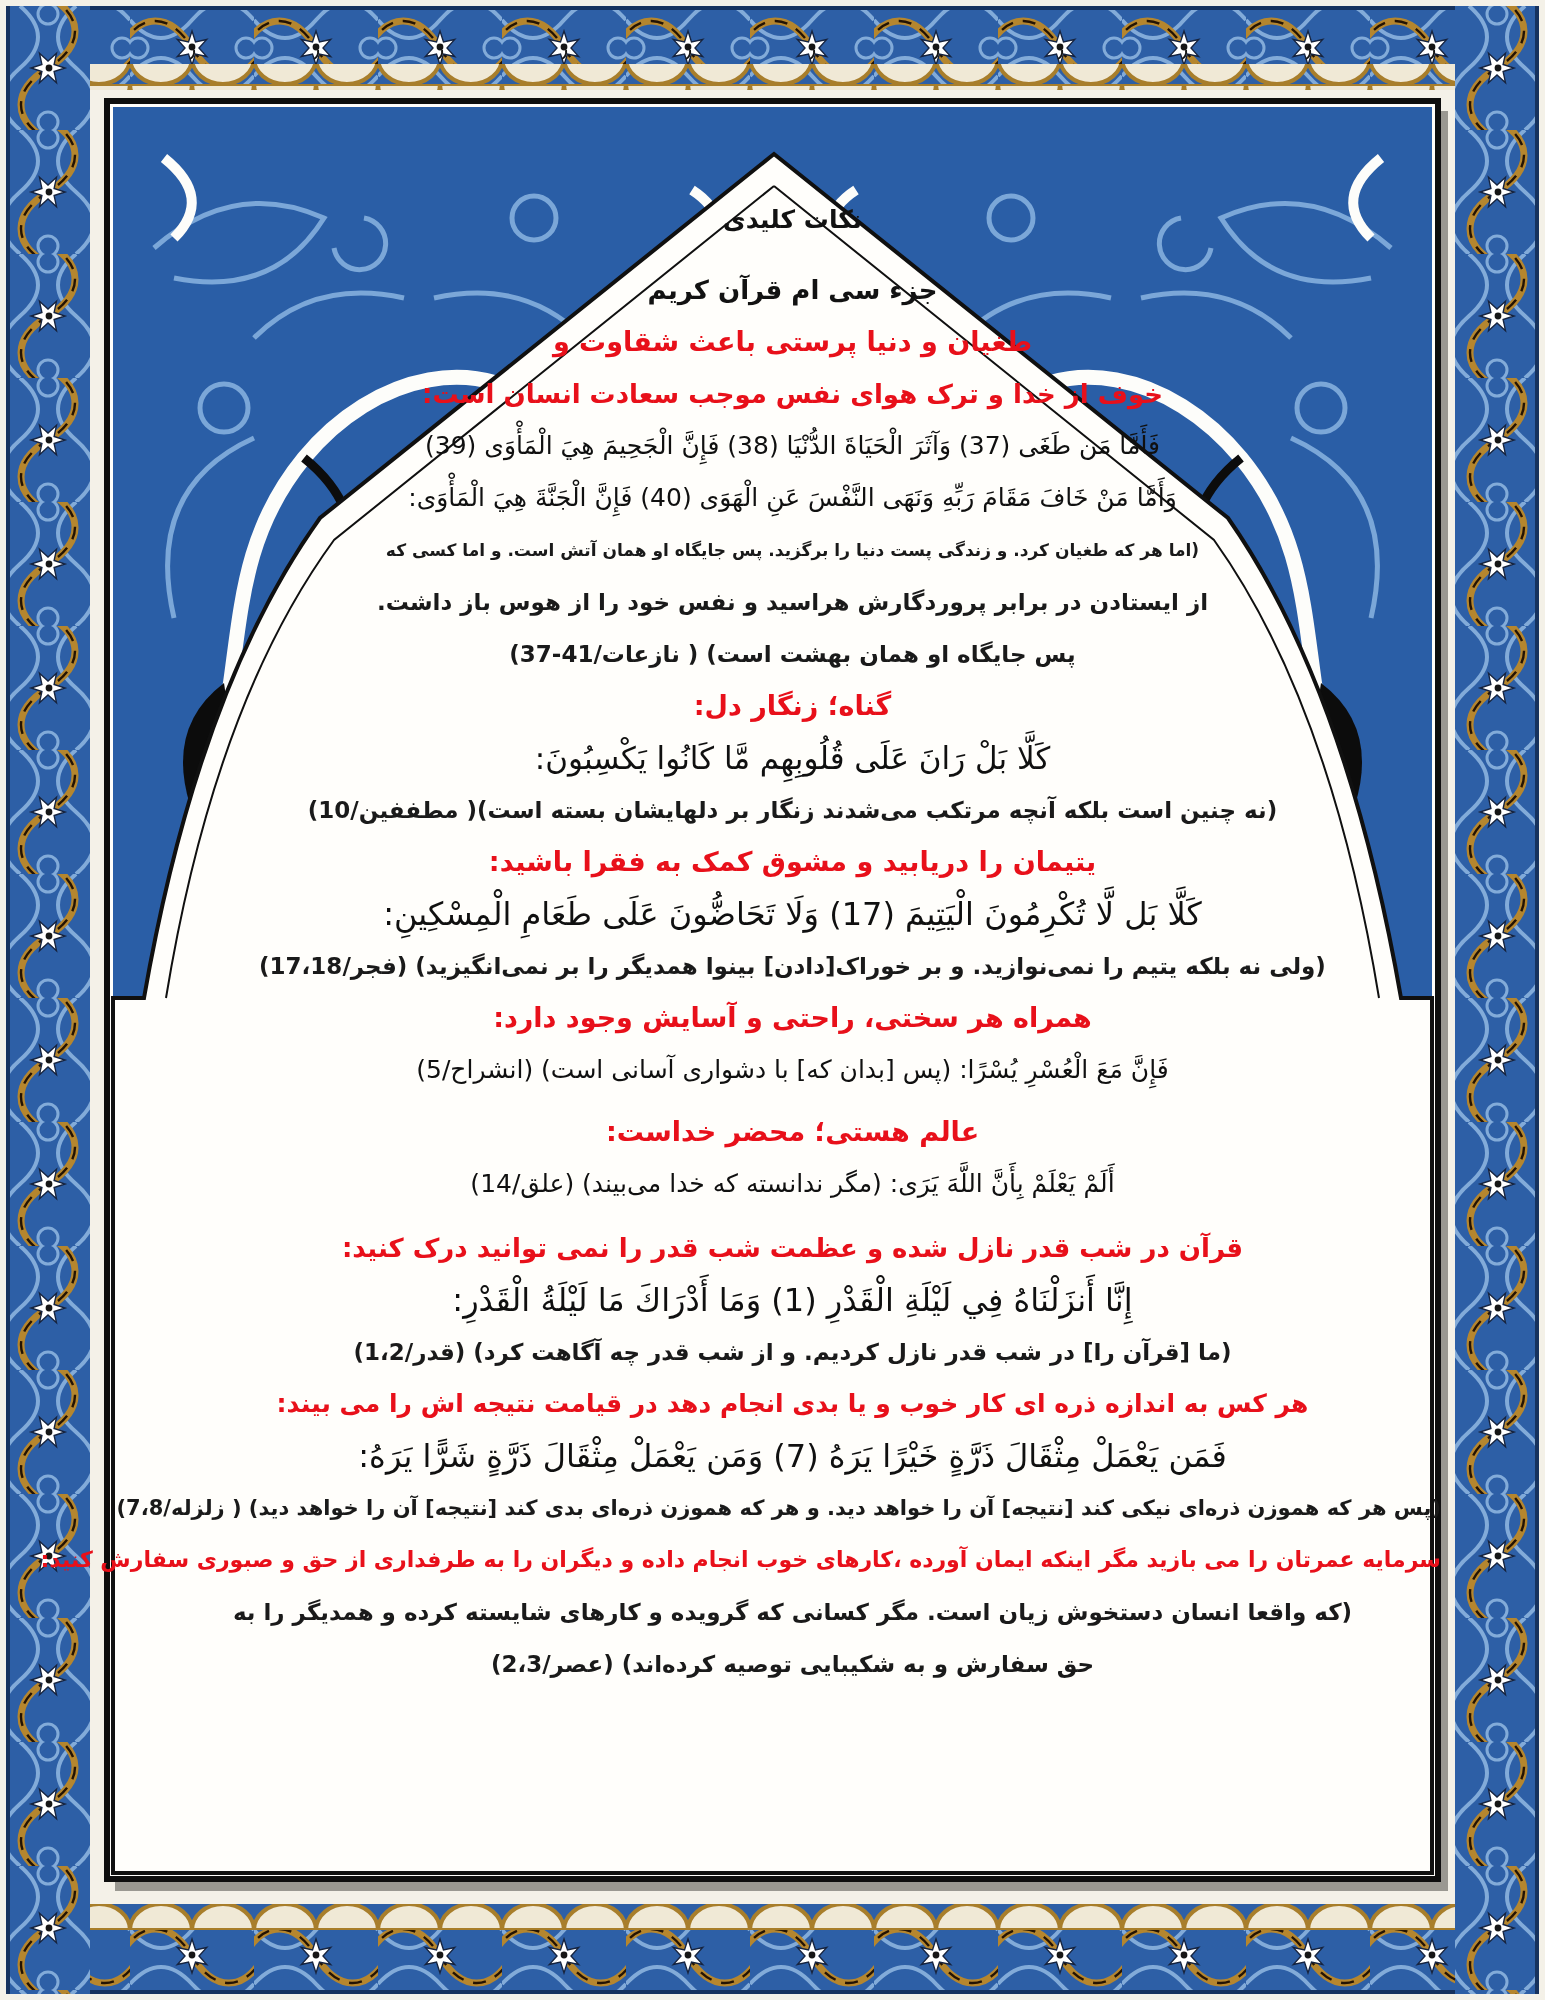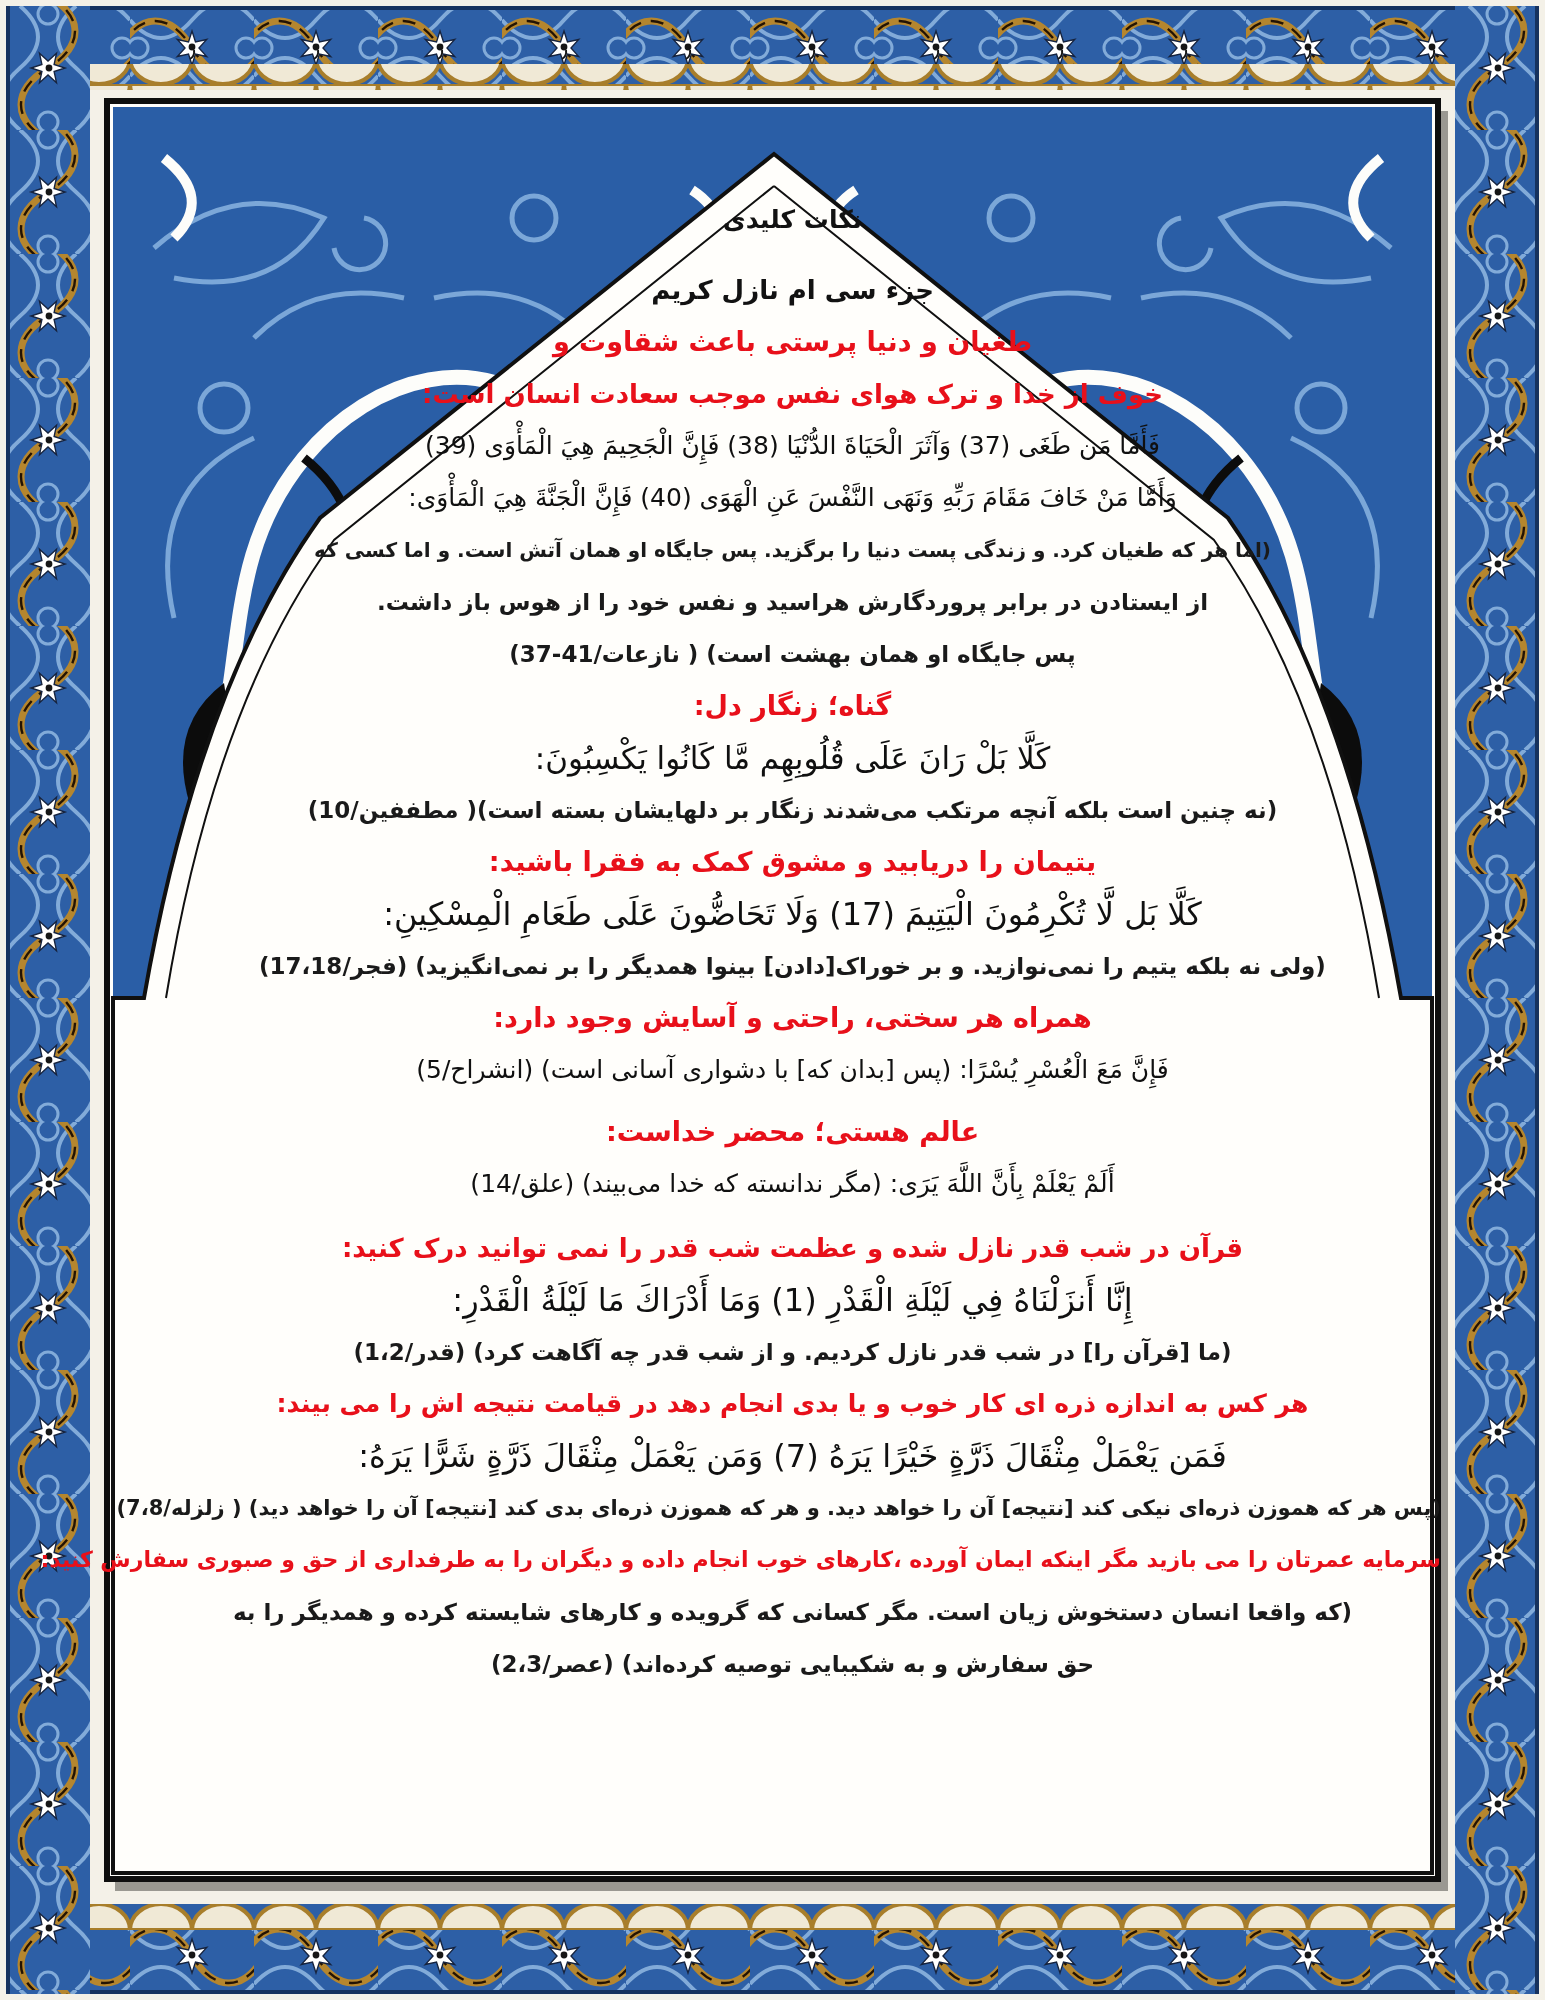--- a/index.html
+++ b/index.html
@@ -13,21 +13,21 @@
            direction:rtl;text-align:center;padding-top:96px;box-sizing:border-box;color:#151515;}
   .line{white-space:nowrap;height:52px;line-height:52px;margin-left:40px;}
   .title{font-size:25px;font-weight:bold;color:#121212;}
   .subtitle{font-size:26px;font-weight:bold;margin-top:18px;color:#121212;}
   .h-red{color:#e8101a;font-weight:bold;font-size:27px;}
   .sz26{font-size:26px;} .sz25{font-size:25px;} .sz22{font-size:22px;}
   .verse{font-size:32px;color:#101010;}
   .verse.big{font-size:31px;}
   .verse.sz25{font-size:25px;} .verse.sz24{font-size:24px;}
   .trans{font-size:23px;font-weight:bold;color:#1a1a1a;}
-  .trans.sz22{font-size:20px;} .trans.sz21{font-size:21px;}
+  .trans.sz22{font-size:17px;} .trans.sz21{font-size:21px;}
   .mt10{margin-top:10px;} .mt12{margin-top:12px;}
 </style>
 </head>
 <body>
 
 <div class="page">
 
   <svg class="strip" style="left:6px;top:6px" width="1533" height="84">
     <defs>
       <pattern id="pt1" width="124" height="84" patternUnits="userSpaceOnUse">
@@ -142,21 +142,21 @@
       <path d="M588,92 q46,30 8,72" stroke="#fdfdfa" stroke-width="10" fill="none"></path>
       <path d="M752,92 q-46,30 -8,72" stroke="#fdfdfa" stroke-width="10" fill="none"></path>
 
       <path d="M670,56 L216,420 Q94,590 40,900 L9,900 L9,1775 L1328,1775 L1328,900 L1297,900 Q1243,590 1124,420 Z" fill="#fffefb" stroke="#101010" stroke-width="4"></path>
       <path d="M670,88 L230,442 Q110,606 62,900" stroke="#101010" stroke-width="2" fill="none"></path>
       <path d="M670,88 L1110,442 Q1227,606 1275,900" stroke="#101010" stroke-width="2" fill="none"></path>
     </svg>
 
     <div class="content">
       <div class="line title">نکات کلیدی</div>
-      <div class="line subtitle">جزء سی ام نازل کریم</div>
+      <div class="line subtitle">جزء سی ام قرآن کریم</div>
 
       <div class="line h-red">طغیان و دنیا پرستی باعث شقاوت و</div>
       <div class="line h-red sz26">خوف از خدا و ترک هوای نفس موجب سعادت انسان است:</div>
       <div class="line verse sz25">فَأَمَّا مَن طَغَى (37) وَآثَرَ الْحَيَاةَ الدُّنْيَا (38) فَإِنَّ الْجَحِيمَ هِيَ الْمَأْوَى (39)</div>
       <div class="line verse sz25">وَأَمَّا مَنْ خَافَ مَقَامَ رَبِّهِ وَنَهَى النَّفْسَ عَنِ الْهَوَى (40) فَإِنَّ الْجَنَّةَ هِيَ الْمَأْوَى:</div>
       <div class="line trans sz22">(اما هر که طغیان کرد. و زندگی پست دنیا را برگزید. پس جایگاه او همان آتش است. و اما کسی که</div>
       <div class="line trans">از ایستادن در برابر پروردگارش هراسید و نفس خود را از هوس باز داشت.</div>
       <div class="line trans">پس جایگاه او همان بهشت است) ( نازعات/41-37)</div>
 
       <div class="line h-red">گناه؛ زنگار دل:</div>

